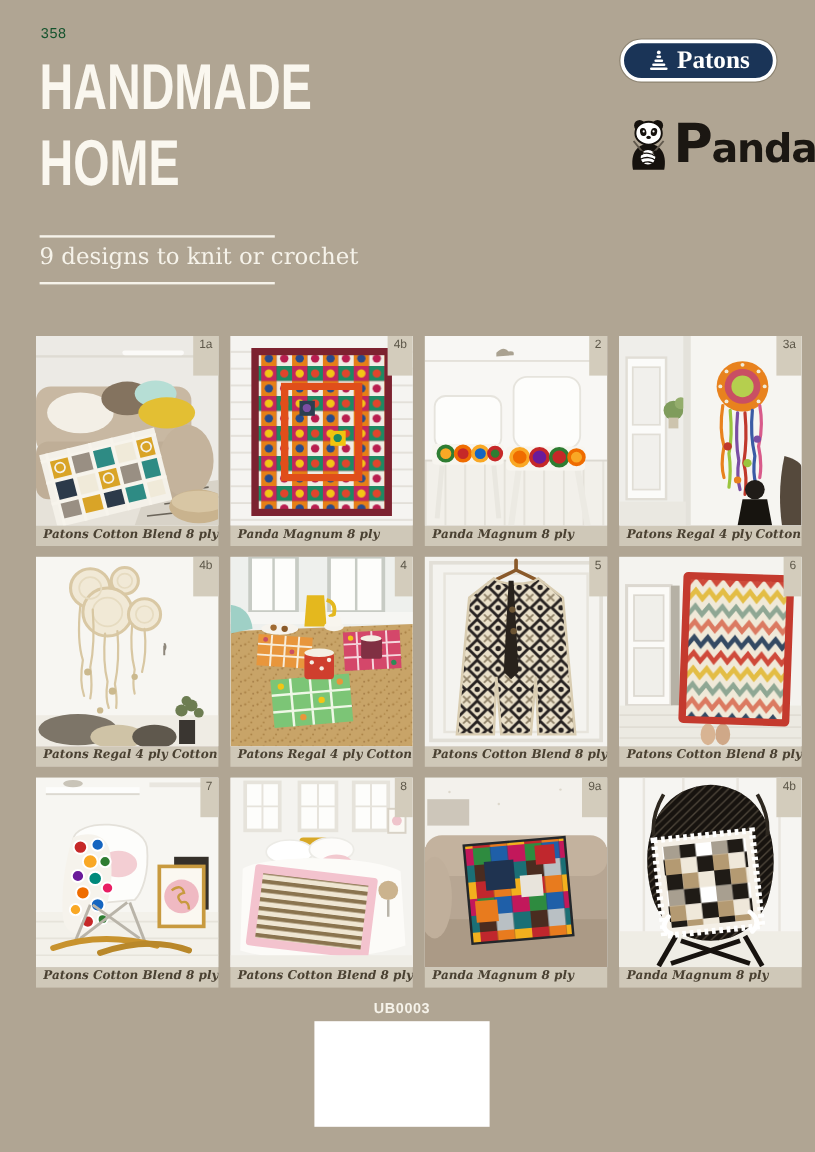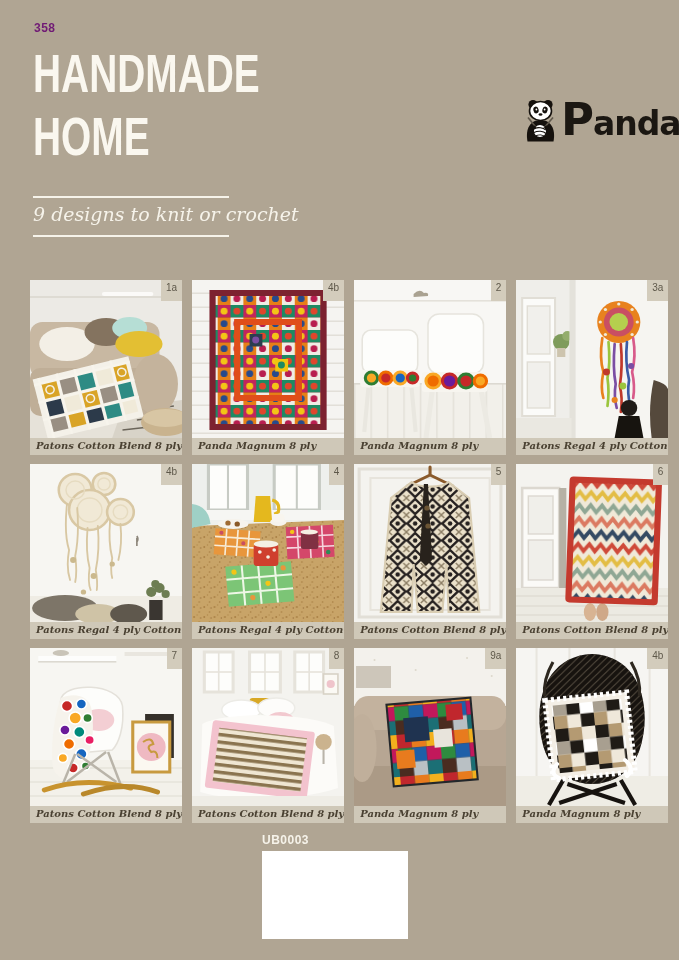--- a/index.html
+++ b/index.html
@@ -1,30 +1,30 @@
 <!DOCTYPE html>
 <html><head>
 <meta charset="utf-8">
 <style>
   html,body{margin:0;padding:0;}
   body{width:679px;height:960px;position:relative;overflow:hidden;
        background:#b0a593;font-family:"Liberation Sans",sans-serif;}
   .page{position:absolute;inset:0;background:#b0a593;}
 
   
-  .issue{position:absolute;left:34px;top:21px;font-size:12px;font-weight:bold;color:#701a75;letter-spacing:.5px;text-align:center;}
+  .issue{position:absolute;left:34px;top:21px;font-size:12px;font-weight:normal;color:#14532d;letter-spacing:.5px;text-align:center;}
   .title{position:absolute;left:33px;top:42px;color:#faf7ef;font-weight:bold;
          font-size:54px;line-height:63px;letter-spacing:0px;
          transform:scaleX(.72);transform-origin:left top;white-space:nowrap;}
   .title span{display:block;}
   .rule{position:absolute;left:33px;width:196px;height:2px;background:#f6f3ea;}
   .rule1{top:196px;} .rule2{top:235px;}
   .subtitle{position:absolute;left:33px;top:203px;color:#f6f3ea;
             font-family:"DejaVu Serif","Liberation Serif",serif;
-            font-style:italic;font-size:19px;}
+            font-size:19px;}
 
   
   .patons{position:absolute;left:517px;top:33px;width:124px;height:29px;
           background:#1a3457;border:3px solid #ffffff;border-radius:18px;
           box-shadow:0 0 0 1px #8d8472;display:flex;align-items:center;justify-content:center;gap:5px;}
   .patons .txt{color:#ffffff;font-family:"Liberation Serif",serif;font-weight:bold;font-size:21px;letter-spacing:0;}
   .patons svg{width:20px;height:20px;}
 
   
   .panda{position:absolute;left:521px;top:97px;display:flex;align-items:flex-end;}
@@ -34,47 +34,57 @@
               font-family:"DejaVu Sans",sans-serif;}
   .panda .txt::first-letter{font-size:45px;}
 
   
   .grid{position:absolute;left:30px;top:280px;width:620px;
         display:grid;grid-template-columns:repeat(4,1fr);column-gap:10px;row-gap:9px;}
   .tile{display:flex;flex-direction:column;}
   .photo{position:relative;height:158px;background:#f3f2ee;overflow:hidden;}
   .photo svg{display:block;width:100%;height:100%;}
   .badge{position:absolute;top:0;right:0;background:#d3ccbc;color:#5e584a;
-         font-size:10px;padding:2px 5px 8px 5px;line-height:11px;}
+         font-size:10px;padding:2px 5px 20px 5px;line-height:11px;}
   .caption{height:17px;line-height:15px;background:#cfc8b8;color:#4a4132;
            font-family:"DejaVu Serif","Liberation Serif",serif;
            font-style:italic;font-weight:bold;font-size:10px;padding-left:6px;
            white-space:nowrap;overflow:hidden;}
 
   
-  .code{position:absolute;left:262px;top:833px;width:146px;text-align:left;
+  .code{position:absolute;left:262px;top:833px;width:146px;text-align:center;
         color:#f6f3ea;font-weight:bold;font-size:12px;letter-spacing:.5px;}
   .barcode-box{position:absolute;left:262px;top:851px;width:146px;height:88px;background:#ffffff;}
 </style>
 </head>
 <body>
 
 <div class="page">
 
   <div class="issue">358</div>
 
   <div class="title">
     <span>HANDMADE</span>
     <span>HOME</span>
   </div>
 
   <div class="rule rule1"></div>
   <div class="subtitle">9 designs to knit or crochet</div>
   <div class="rule rule2"></div>
 
+  <div class="patons">
+    <svg viewBox="0 0 24 24">
+      <circle cx="12" cy="3.2" r="1.9" fill="#fff"></circle>
+      <rect x="9.6" y="6.2" width="4.8" height="2.6" rx="1.3" fill="#fff"></rect>
+      <rect x="7.6" y="10.2" width="8.8" height="2.6" rx="1.3" fill="#fff"></rect>
+      <rect x="5.4" y="14.2" width="13.2" height="2.6" rx="1.3" fill="#fff"></rect>
+      <rect x="3.2" y="18.2" width="17.6" height="2.6" rx="1.3" fill="#fff"></rect>
+    </svg>
+    <span class="txt">Patons</span>
+  </div>
 
   <div class="panda">
     <svg viewBox="0 0 44 46">
       <circle cx="12" cy="7" r="4.6" fill="#15110d"></circle>
       <circle cx="27" cy="7" r="4.6" fill="#15110d"></circle>
       <ellipse cx="19.5" cy="13.5" rx="11" ry="9.5" fill="#ffffff" stroke="#15110d" stroke-width="1.6"></ellipse>
       <ellipse cx="15" cy="12.5" rx="2.6" ry="3.4" fill="#15110d" transform="rotate(-14 15 12.5)"></ellipse>
       <ellipse cx="24" cy="12.5" rx="2.6" ry="3.4" fill="#15110d" transform="rotate(14 24 12.5)"></ellipse>
       <circle cx="15.4" cy="12" r=".9" fill="#fff"></circle>
       <circle cx="23.6" cy="12" r=".9" fill="#fff"></circle>

